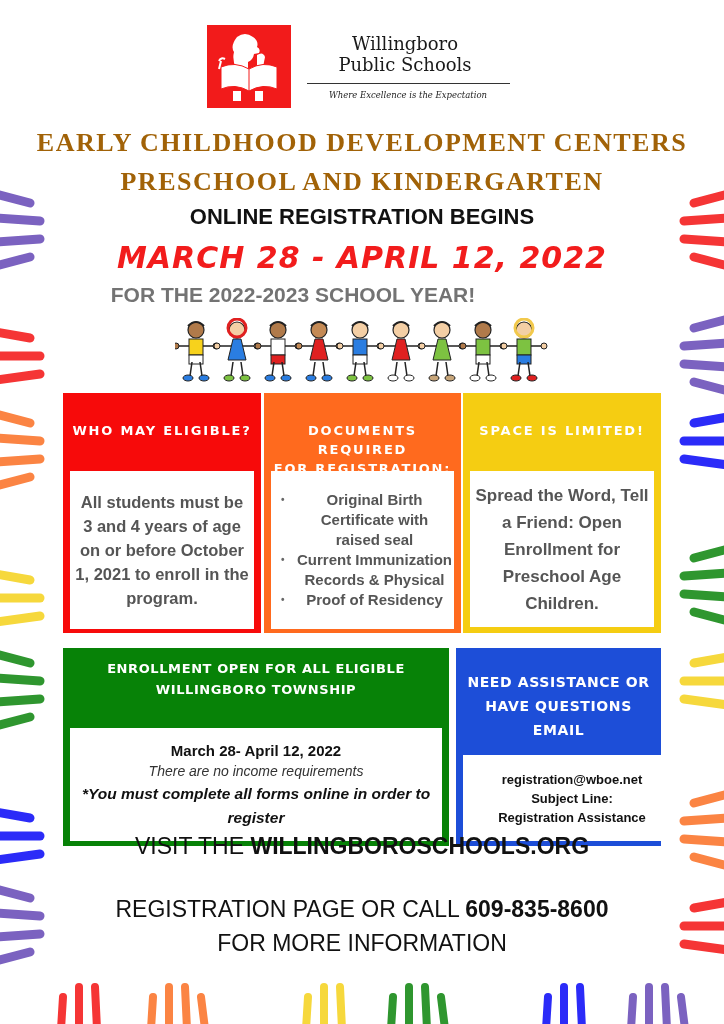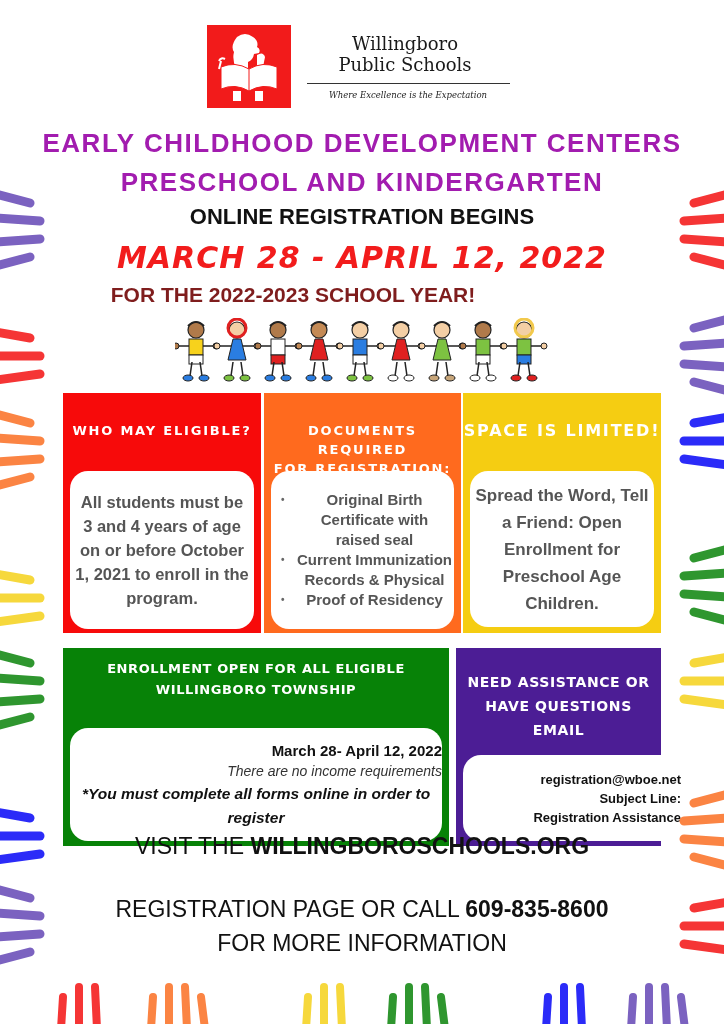--- a/index.html
+++ b/index.html
@@ -12,65 +12,65 @@
   
   #logo-box { left: 207px; top: 25px; width: 84px; height: 83px; background: #f21b1b; }
   #logo-box svg { width: 84px; height: 83px; display: block; }
   #brand-name { left: 300px; top: 33px; width: 210px; text-align: center;
     font-family: "DejaVu Serif", serif; font-size: 18px; line-height: 21px; color: #1a1a1a; }
   #brand-rule { left: 307px; top: 83px; width: 203px; height: 1px; background: #333; }
   #brand-tagline { left: 300px; top: 90px; width: 216px; text-align: center;
     font-family: "DejaVu Serif", serif; font-style: italic; font-size: 8.5px; color: #222; }
 
   
-  .title-blue { left: 0; width: 724px; text-align: center; color: #a21caf; font-weight: bold;
-    font-family: Liberation Sans, sans-serif; letter-spacing: 1.5px; }
+  .title-blue { left: 0; width: 724px; text-align: center; color: #a16207; font-weight: bold;
+    font-family: Liberation Serif, serif; letter-spacing: 1.5px; }
   #title-1 { top: 128px; font-size: 26px; }
   #title-2 { top: 167px; font-size: 26px; }
   #subtitle-1 { left: 0; width: 724px; top: 204px; text-align: center; font-weight: bold;
     font-family: "Liberation Sans", sans-serif; font-size: 22px; color: #111; }
   #dates-title { left: 0; width: 724px; top: 240px; text-align: center; font-weight: bold;
     font-style: italic; font-family: "DejaVu Sans", sans-serif; font-size: 30px; color: #f21c1c; letter-spacing: 1px; }
   #subtitle-2 { left: 0; width: 586px; top: 283px; text-align: center; font-weight: bold;
-    font-family: "Liberation Sans", sans-serif; font-size: 21px; color: #7f1d1d; }
+    font-family: "Liberation Sans", sans-serif; font-size: 21px; color: #737373; }
 
   
   #kids-row { left: 175px; top: 318px; width: 374px; height: 68px; }
 
   
   .box { position: absolute; box-sizing: border-box; }
   .box-head { color: #fff; font-weight: bold; text-align: center; letter-spacing: 1.8px;
     font-family: "DejaVu Sans", sans-serif; font-size: 13px; line-height: 19px; }
   .box-inner { position: absolute; background: #fff; box-sizing: border-box; display: flex;
-    flex-direction: column; align-items: flex-end; justify-content: center; text-align: center; border-radius: 18px; }
+    flex-direction: column; align-items: center; justify-content: center; text-align: center; }
   .gray-bold { color: #555; font-weight: bold; font-family: "Liberation Sans", sans-serif; }
 
   #box-who { left: 63px; top: 393px; width: 198px; height: 240px; background: #f70a0a; }
   #box-who .box-head { position: absolute; top: 28px; left: 0; width: 100%; }
   #box-who .box-inner { left: 7px; top: 78px; width: 184px; height: 158px; font-size: 16.5px; line-height: 24px; padding: 0 4px; }
 
   #box-docs { left: 264px; top: 393px; width: 197px; height: 240px; background: #ff6a1e; }
   #box-docs .box-head { position: absolute; top: 28px; left: 0; width: 100%; }
   #box-docs .box-inner { left: 7px; top: 78px; width: 183px; height: 158px; font-size: 15px; line-height: 20px; }
   .doc-list { list-style: none; margin: 0; padding: 0; width: 100%; }
   .doc-list li { position: relative; padding-left: 26px; padding-right: 2px; }
   .doc-list li::before { content: "•"; position: absolute; left: 10px; top: 0; color: #666; font-size: 10px; }
 
   #box-space { left: 463px; top: 393px; width: 198px; height: 240px; background: #f5cd12; }
-  #box-space .box-head { position: absolute; top: 28px; left: 0; width: 100%; font-size: 16px; }
+  #box-space .box-head { position: absolute; top: 28px; left: 0; width: 100%; font-size: 13px; }
   #box-space .box-inner { left: 7px; top: 78px; width: 184px; height: 156px; font-size: 17px; line-height: 27px; }
 
   #box-enroll { left: 63px; top: 648px; width: 386px; height: 198px; background: #078207; }
   #box-enroll .box-head { position: absolute; top: 10px; left: 0; width: 100%; font-size: 13px; line-height: 21px; letter-spacing: 0.6px; }
   #box-enroll .box-inner { left: 7px; top: 80px; width: 372px; height: 113px; font-family: "Liberation Sans", sans-serif; color: #111; }
   #enroll-dates { font-weight: bold; font-size: 15px; line-height: 21px; }
   #enroll-note { font-style: italic; font-size: 14px; line-height: 21px; color: #333; }
   #enroll-warning { font-weight: bold; font-style: italic; font-size: 15.5px; line-height: 24px; padding: 0 6px; }
 
-  #box-help { left: 456px; top: 648px; width: 205px; height: 198px; background: #4c1d95; }
+  #box-help { left: 456px; top: 648px; width: 205px; height: 198px; background: #1d4ed8; }
   #box-help .box-head { position: absolute; top: 22px; left: 0; width: 100%; font-size: 14px; line-height: 24px; letter-spacing: 0.6px; }
   #box-help .box-inner { left: 7px; top: 107px; width: 218px; height: 86px; font-weight: bold; font-size: 13px; line-height: 19px; color: #111; }
 
   
   .footer-line { left: 0; width: 724px; text-align: center; font-size: 23px; color: #111;
     font-family: "Liberation Sans", sans-serif; }
   .footer-line b { font-weight: bold; }
   #footer-1 { top: 833px; }
   #footer-2 { top: 896px; }
   #footer-3 { top: 930px; }

